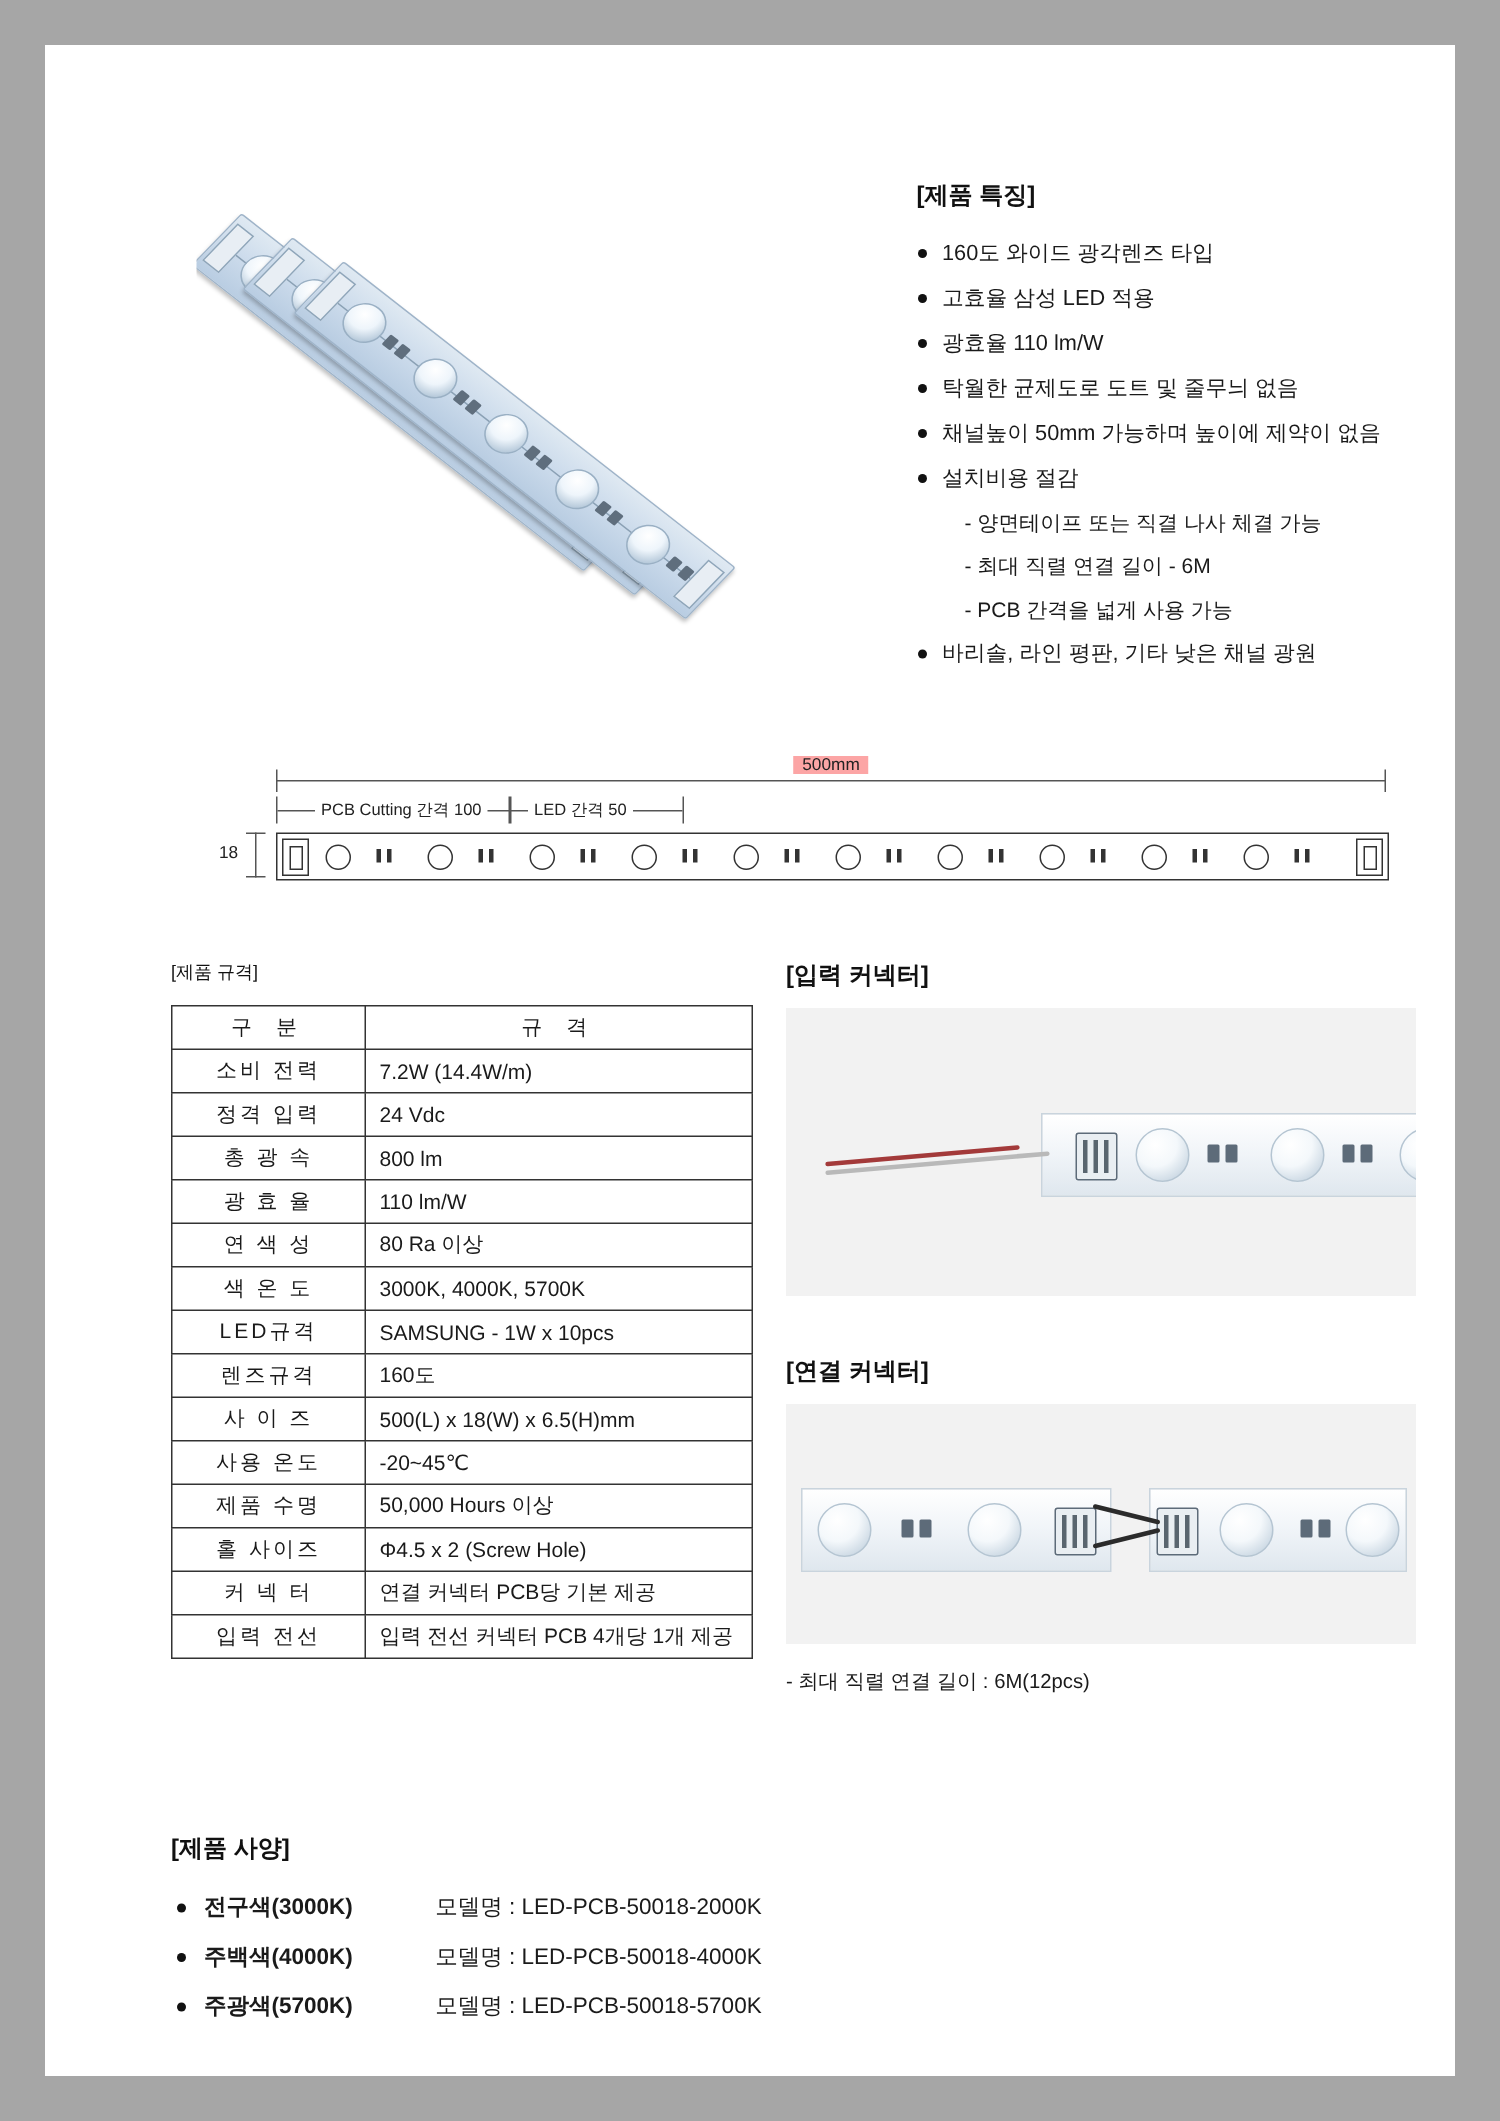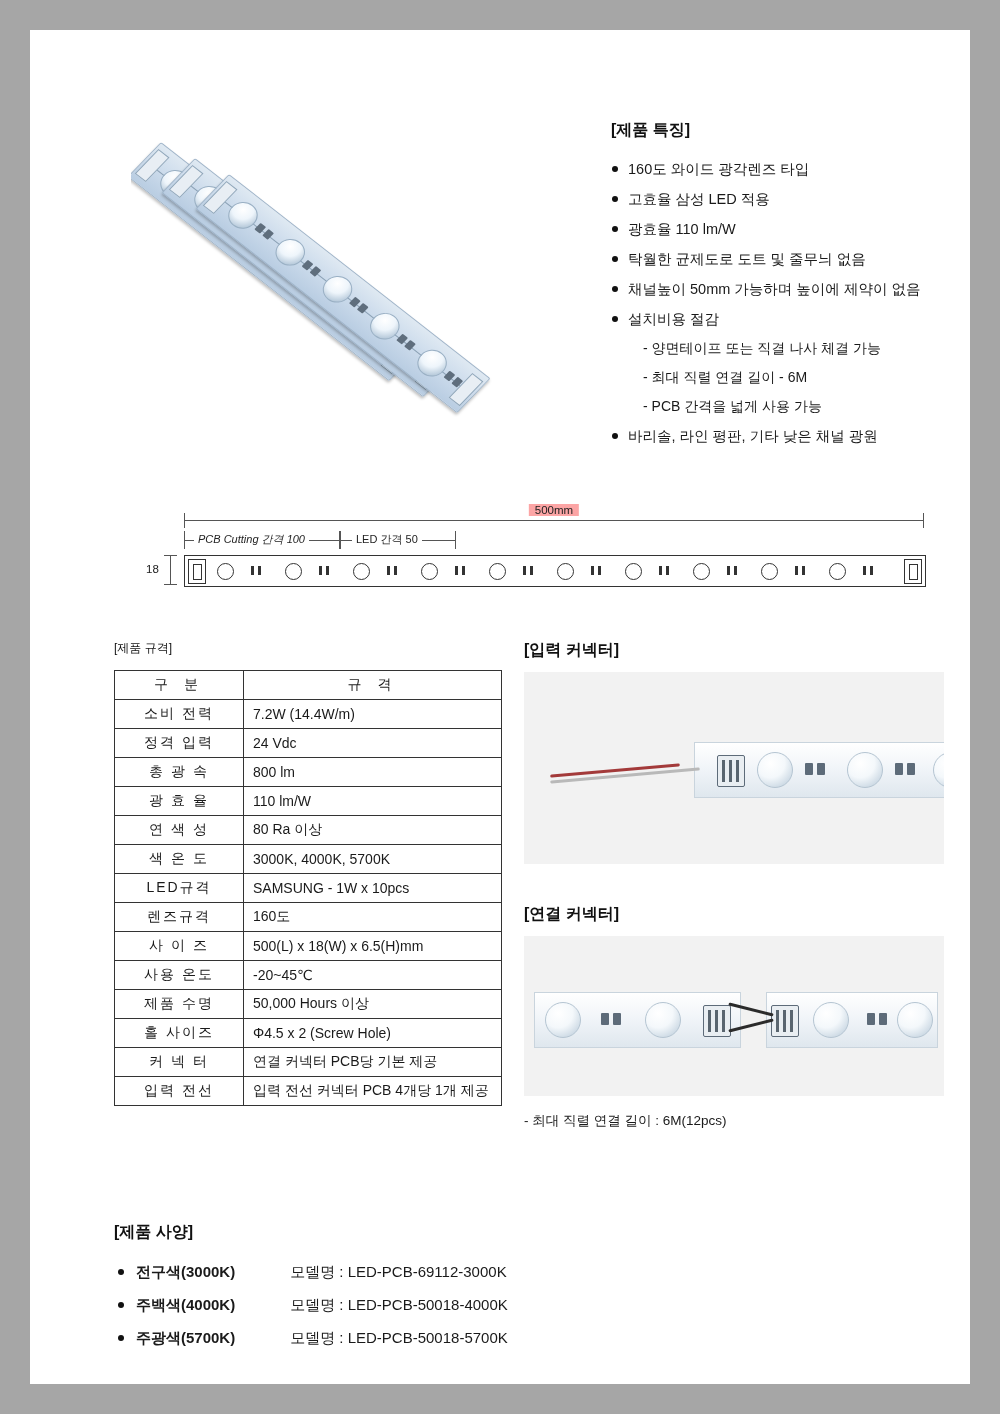--- a/index.html
+++ b/index.html
@@ -230,21 +230,21 @@
 
     <div class="drawing">
       <div class="dim-top">
         <div class="line"></div>
         <div class="tick" style="left:0;"></div>
         <div class="tick" style="right:0;"></div>
         <div class="lbl">500mm</div>
       </div>
       <div class="sub-dims">
         <div class="box" style="left:0;width:155px;"></div>
-        <div class="txt" style="left:10px;font-style:italic;">PCB Cutting 간격  100</div>
+        <div class="txt" style="left:26px;">PCB Cutting 간격  100</div>
         <div class="box" style="left:155px;width:115px;"></div>
         <div class="txt" style="left:168px;">LED 간격  50</div>
       </div>
       <div class="h-dim">
         <div class="v"></div>
           <div class="t" style="top:0;"></div>
           <div class="t" style="top:29px;"></div>
         <div class="lbl">18</div>
       </div>
       <div class="pcb">
@@ -418,21 +418,21 @@
       <div class="wire" style="left:204px;top:72px;width:46px;background:#2b2b2b;transform:rotate(14deg);"></div>
       <div class="wire" style="left:204px;top:88px;width:46px;background:#2b2b2b;transform:rotate(-14deg);"></div>
     </div>
     <div class="note" style="left:478px;top:1020px;">- 최대 직렬 연결 길이 : 6M(12pcs)</div>
 
     <div class="models">
       <div class="mhead">[제품 사양]</div>
       <div class="mrow">
         <span class="dot"></span>
         <span class="mname">전구색(3000K)</span>
-        <span class="mno">모델명 : LED-PCB-69112-3000K</span>
+        <span class="mno">모델명 : LED-PCB-50018-2000K</span>
       </div>
       <div class="mrow">
         <span class="dot"></span>
         <span class="mname">주백색(4000K)</span>
         <span class="mno">모델명 : LED-PCB-50018-4000K</span>
       </div>
       <div class="mrow">
         <span class="dot"></span>
         <span class="mname">주광색(5700K)</span>
         <span class="mno">모델명 : LED-PCB-50018-5700K</span>

